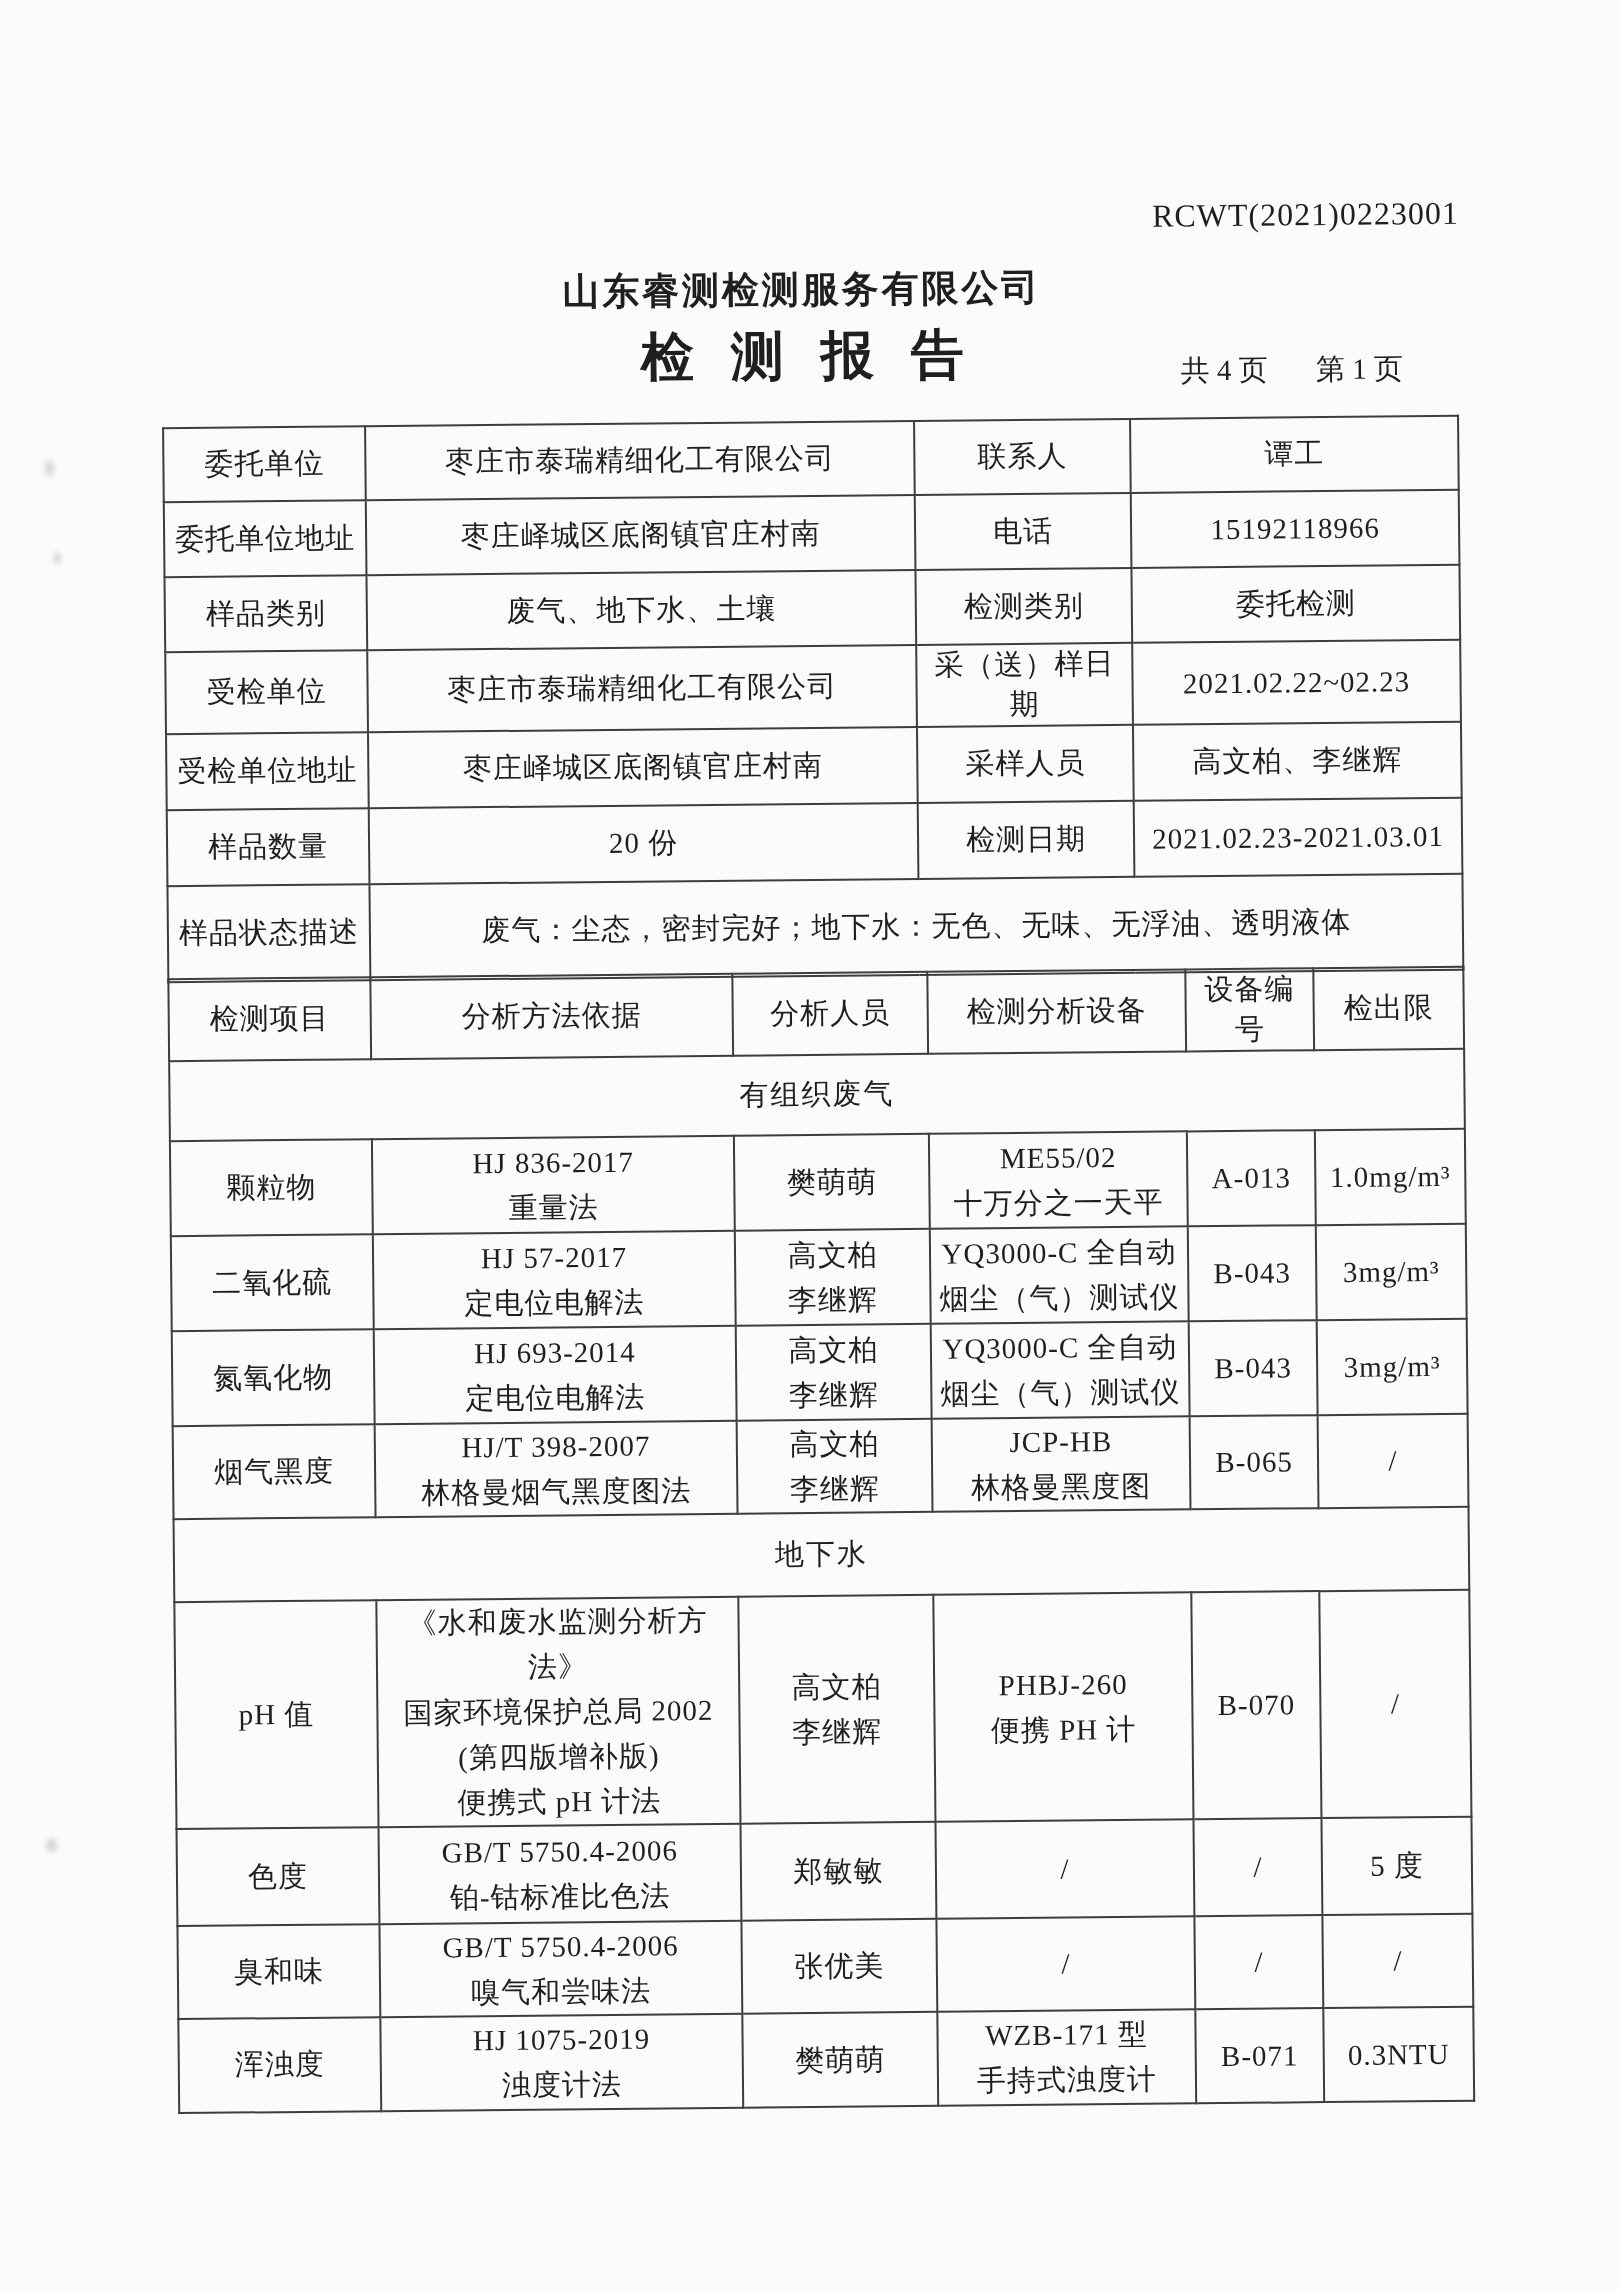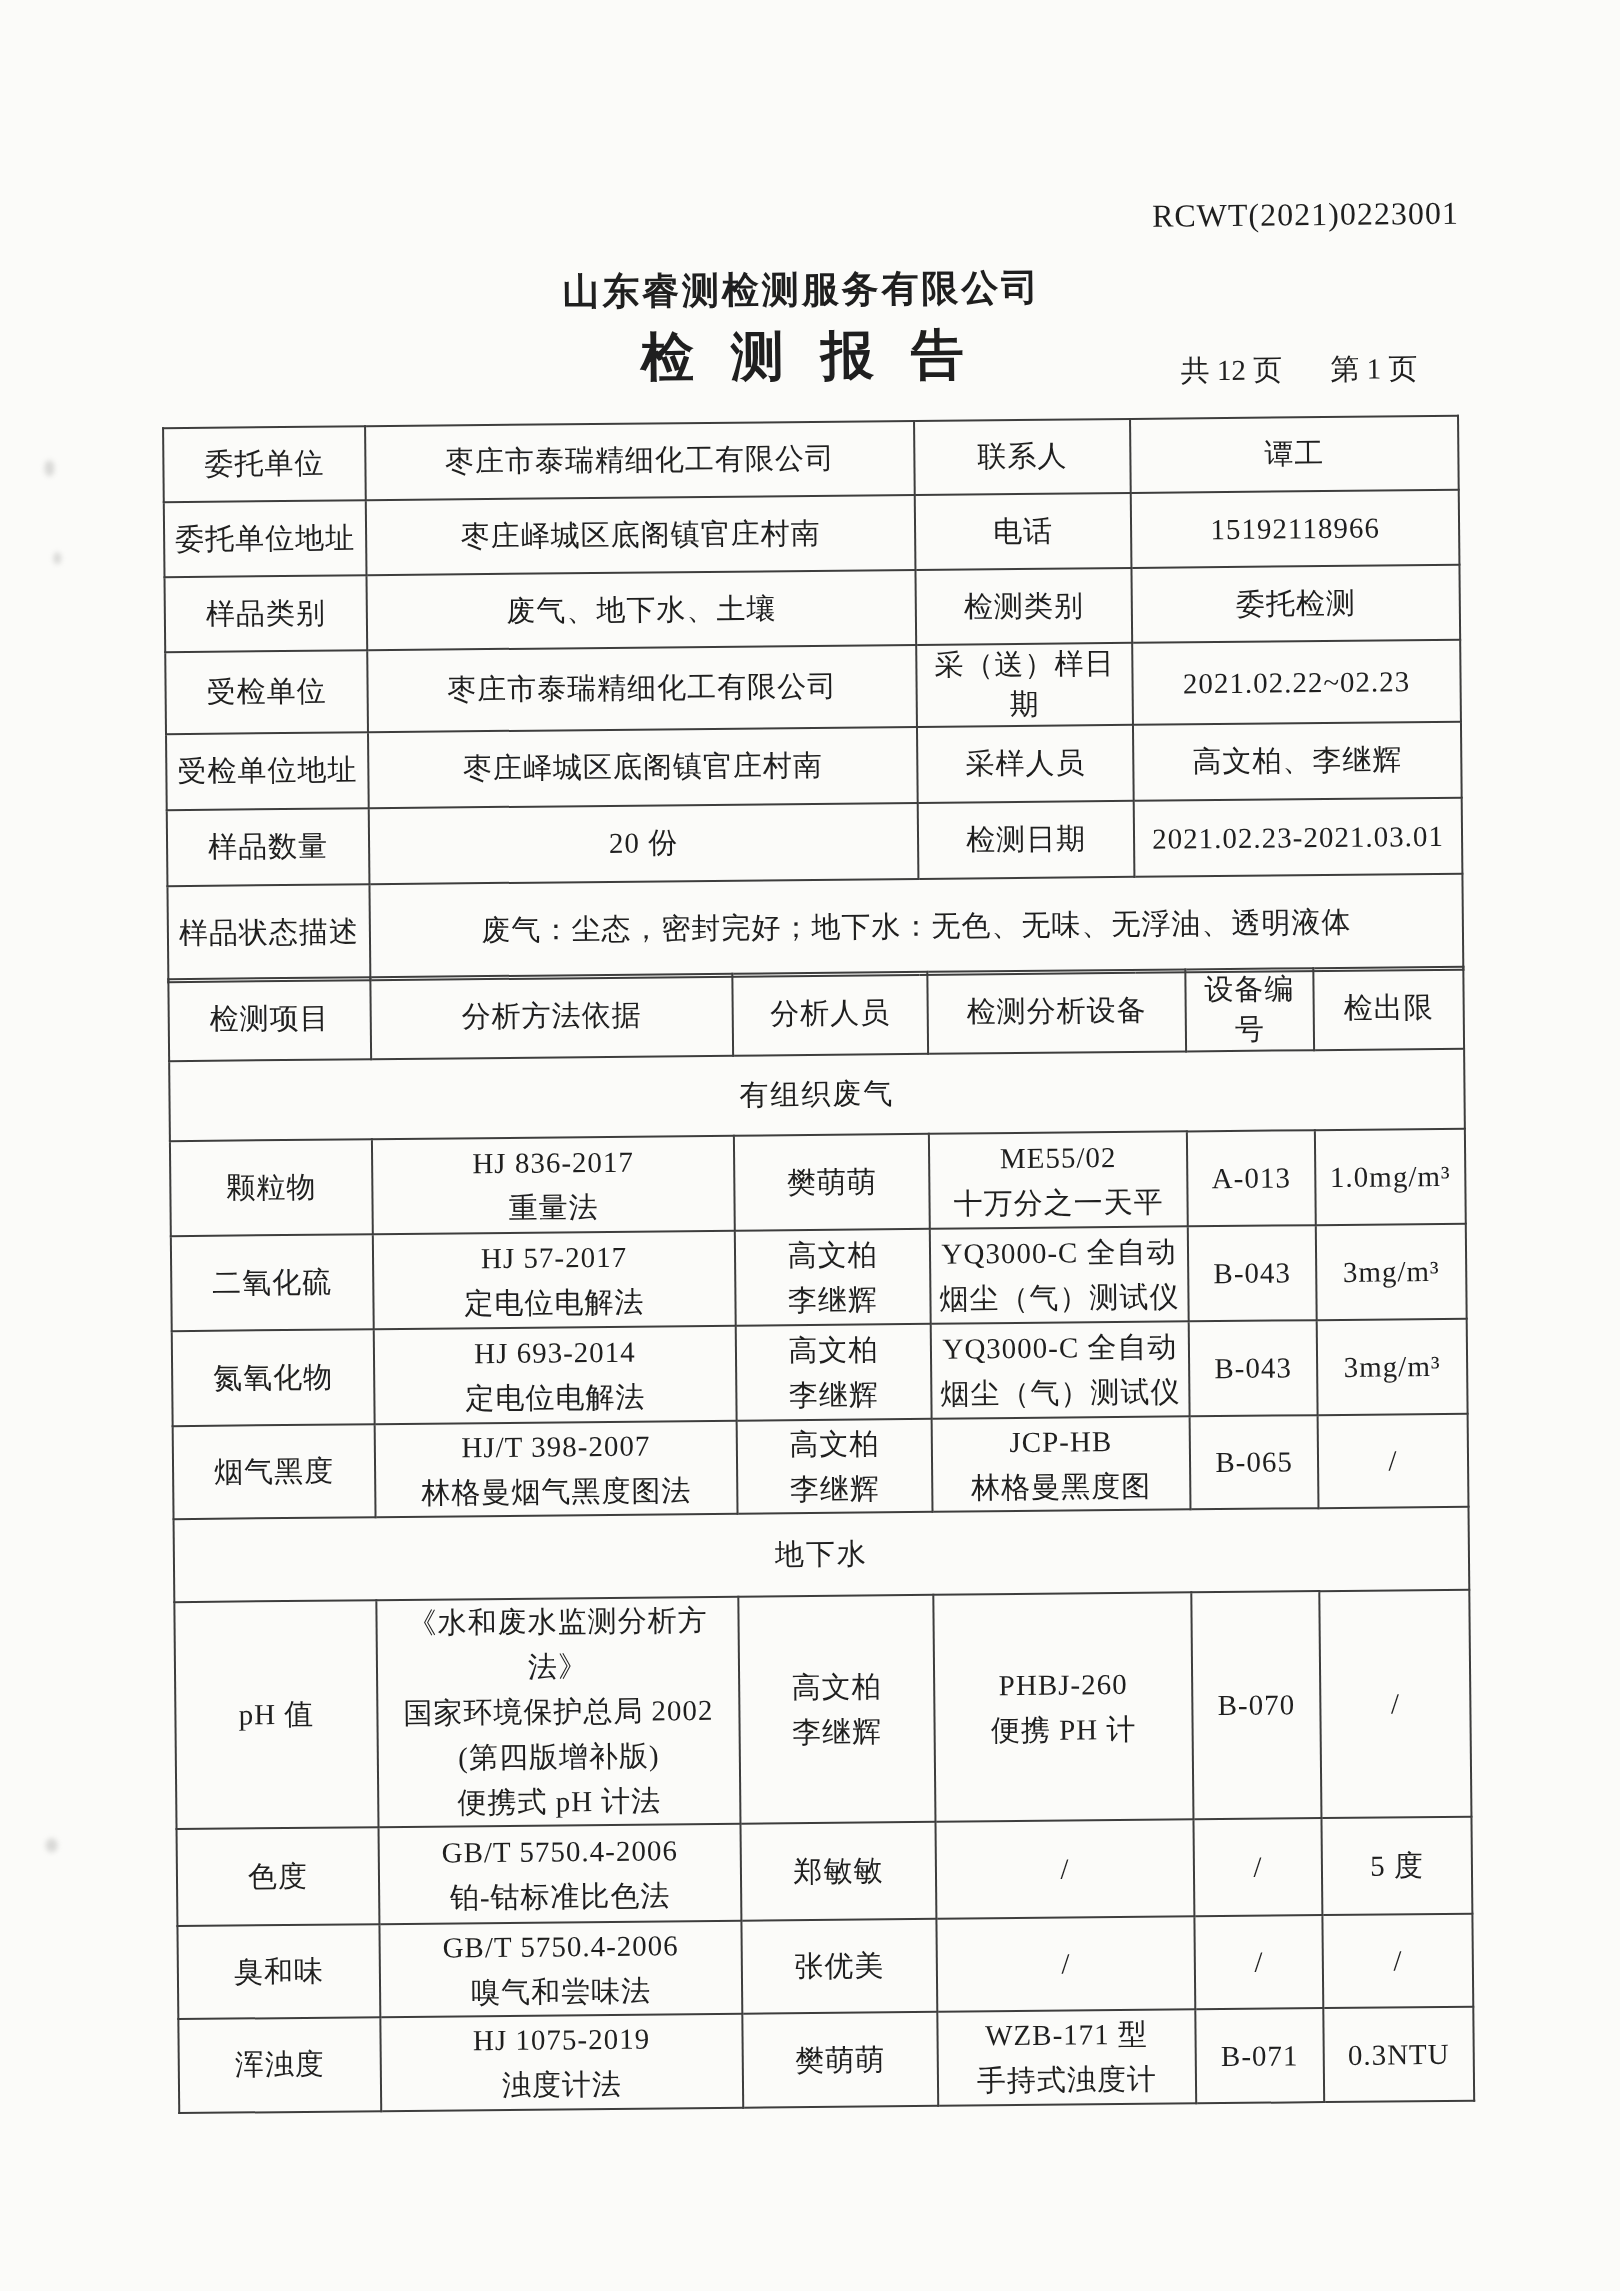--- a/index.html
+++ b/index.html
@@ -71,21 +71,21 @@
 
   <div class="report-no">RCWT(2021)0223001</div>
 
   <div class="company">山东睿测检测服务有限公司</div>
 
   <div class="title-wrap">
     <span class="title">检测报告</span>
   </div>
 
   <div class="pagination">
-    <span>共 12 页</span>
+    <span>共 4 页</span>
     <span>第 1 页</span>
   </div>
 
   <table id="info-table">
     <colgroup>
       <col style="width:202px">
         <col style="width:549px">
         <col style="width:216px">
         <col style="width:328px">
     </colgroup>

